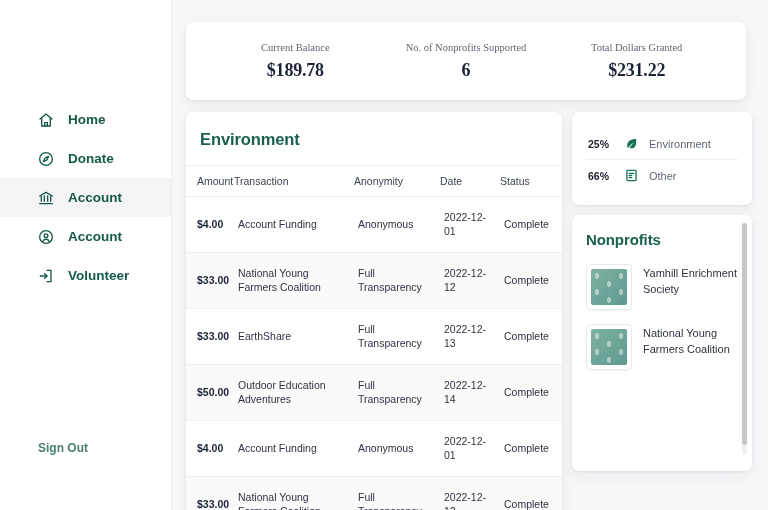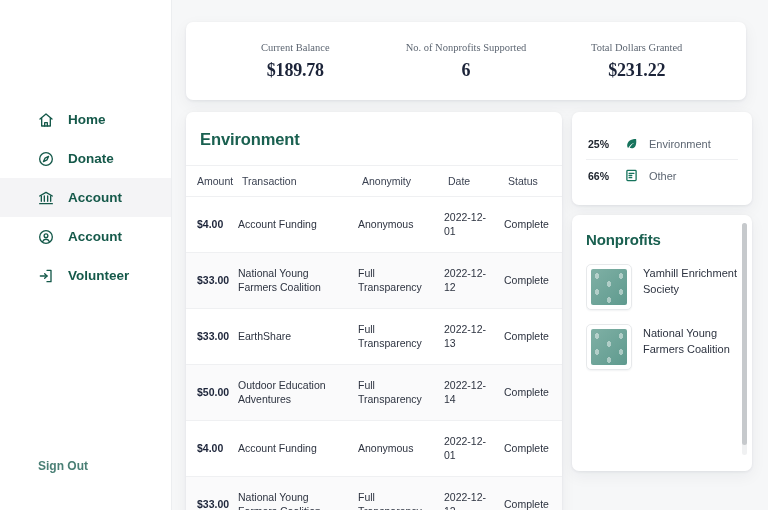--- a/index.html
+++ b/index.html
@@ -32,21 +32,21 @@
   .nav-item {
     display: flex; align-items: center; gap: 14px;
     height: 39px; padding-left: 38px;
     color: #15594a; font-size: 13.5px; font-weight: bold;
     cursor: pointer;
   }
   .nav-item.active { background: #f4f4f6; }
   .nav-ico { width: 16px; height: 16px; display: block; color: #15594a; flex: 0 0 16px; }
   .nav-ico svg { display: block; width: 16px; height: 16px; }
   .signout {
-    position: absolute; left: 38px; top: 459px;
+    position: absolute; left: 38px; top: 441px;
     font-size: 12px; font-weight: bold;
     color: #4a7f75; cursor: pointer;
   }
 
   
   .main {
     flex: 1 1 auto; height: 510px;
     position: relative;
     padding: 22px 22px 0 14px;
     overflow: hidden;
@@ -73,21 +73,21 @@
 
   
   .tx-card { height: 412px; overflow: hidden; }
   .tx-title {
     font-size: 16.5px; font-weight: bold; color: #1a6050;
     padding: 18px 0 16px 14px; letter-spacing: -.1px;
   }
   table { width: 100%; border-collapse: collapse; table-layout: fixed; }
   thead th {
     font-size: 10.5px; font-weight: normal; color: #3b4252;
-    text-align: left; padding: 9px 8px; border-top: 1px solid #eff0f2;
+    text-align: left; padding: 9px 0; border-top: 1px solid #eff0f2;
     background: #fff;
   }
   tbody td {
     font-size: 10.5px; color: #2d3340;
     padding: 13px 4px; vertical-align: middle;
     border-top: 1px solid #eff0f2; line-height: 1.38;
   }
   tbody tr:nth-child(even) td { background: #fafafb; }
   td.amount { font-weight: bold; color: #1c2439; }
   .c1 { width: 48px; padding-left: 11px !important; }

